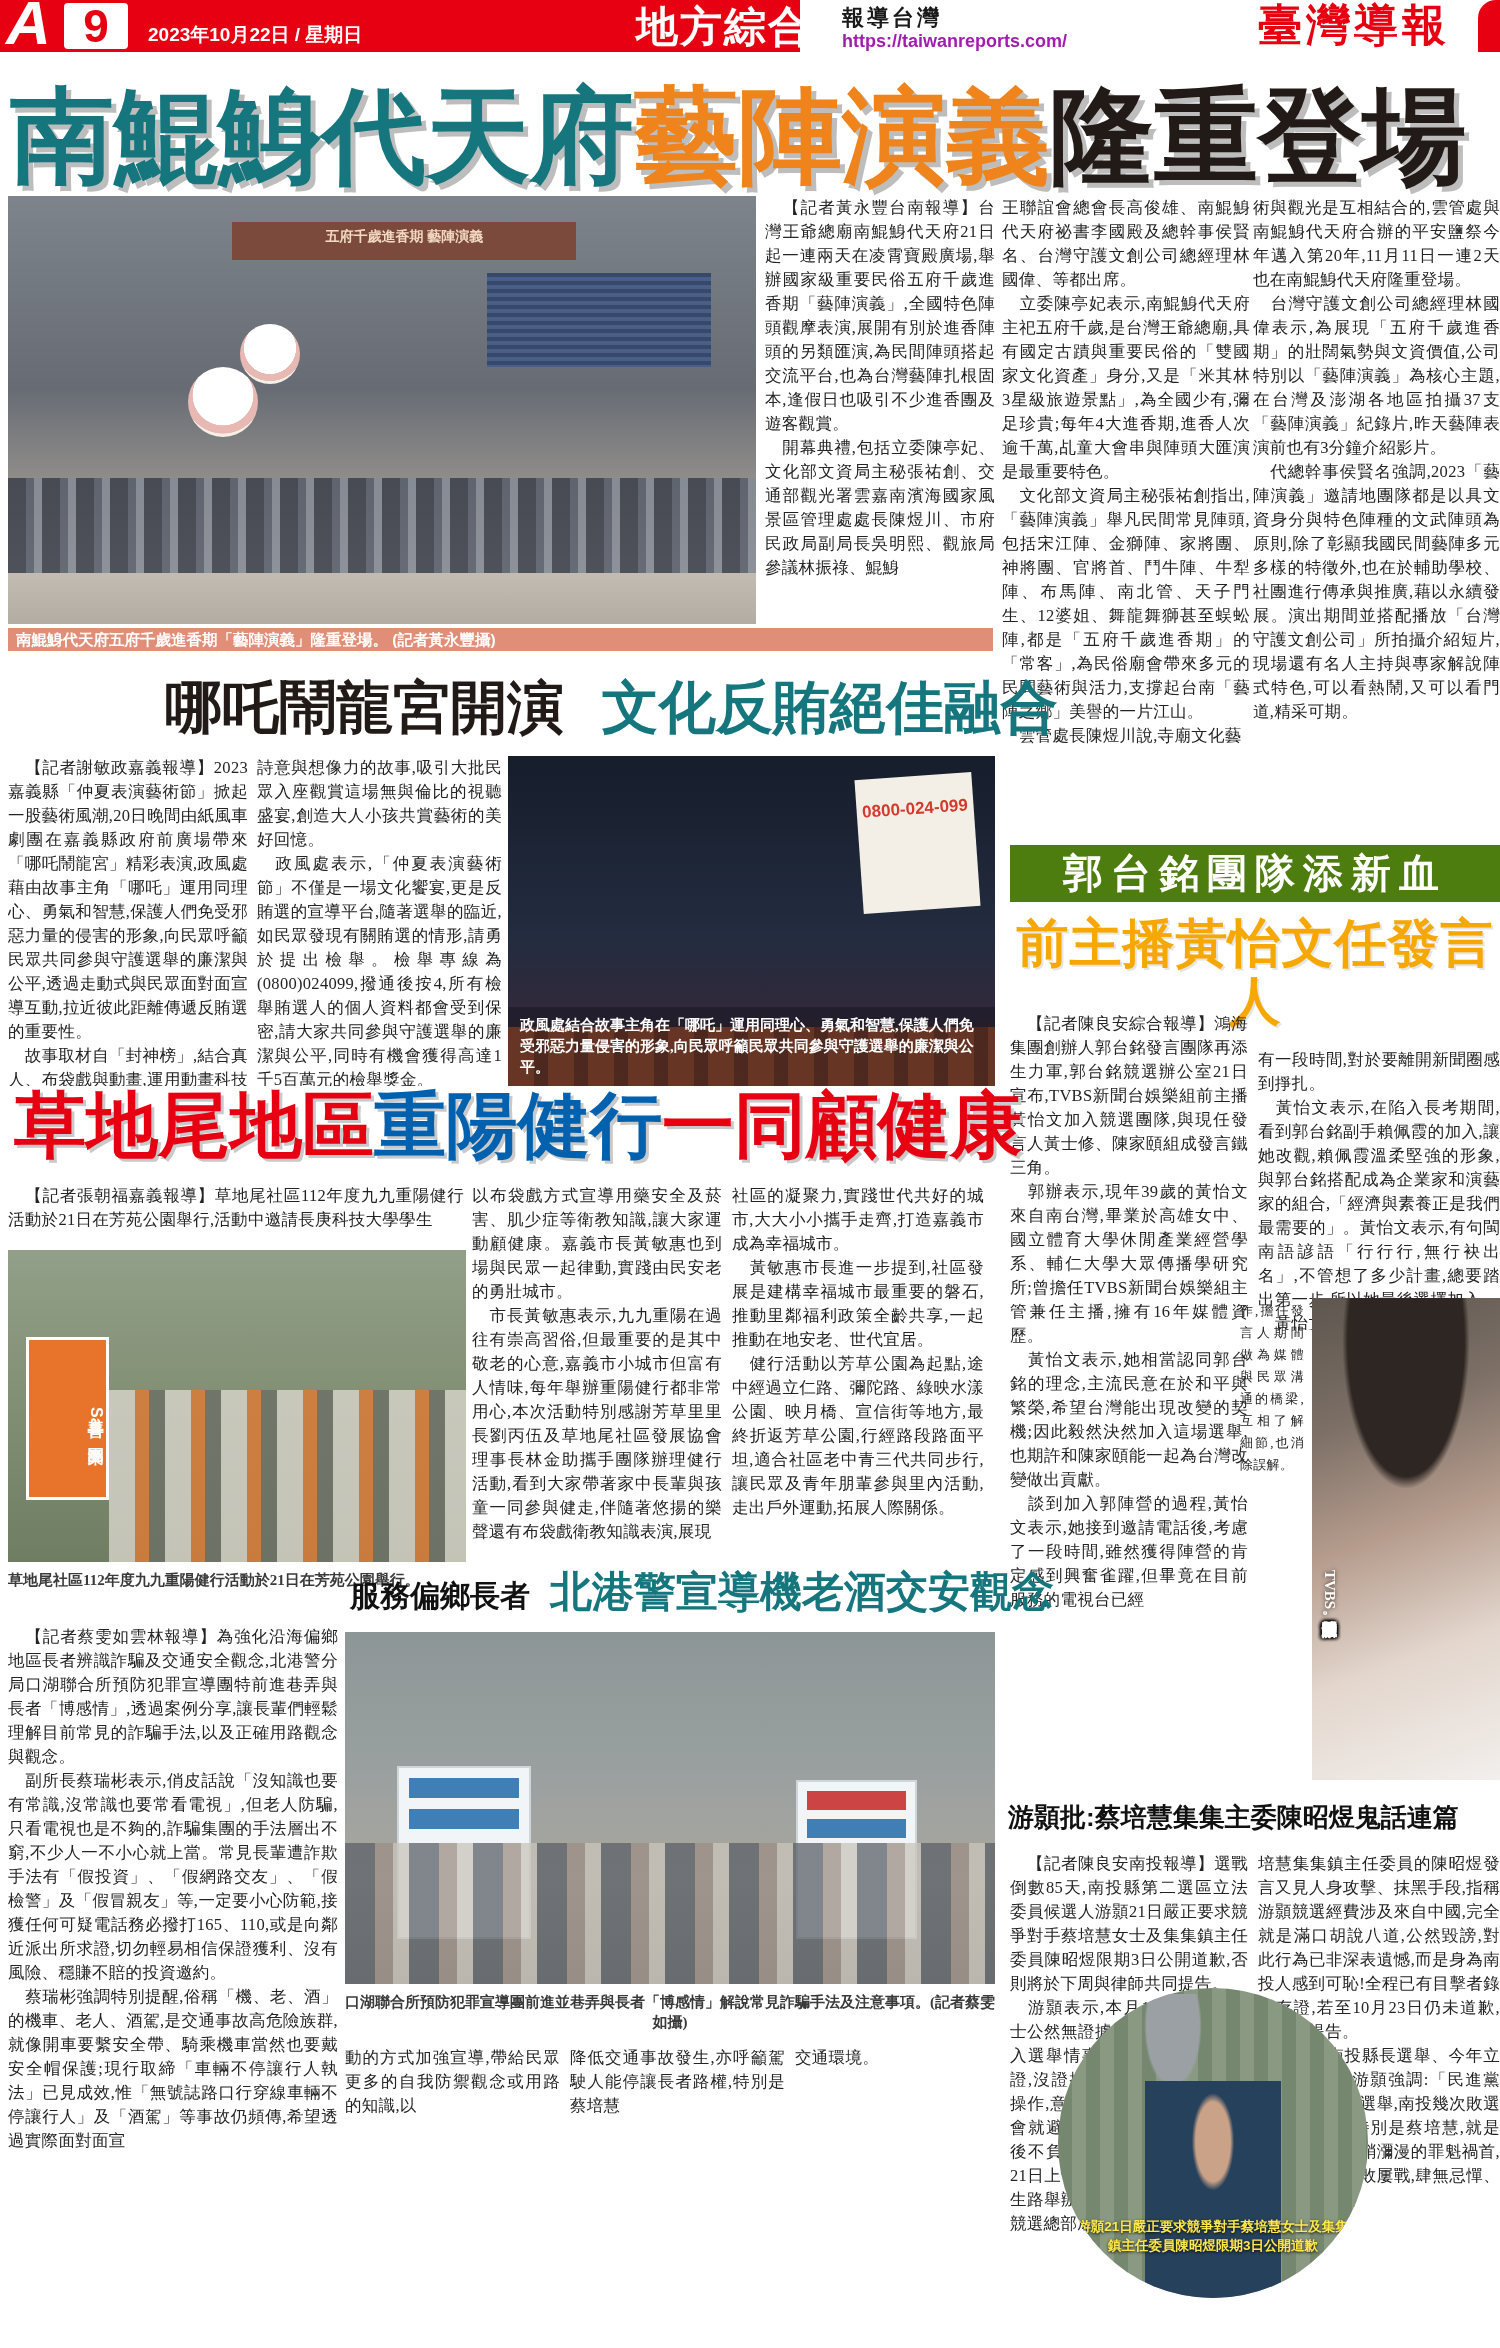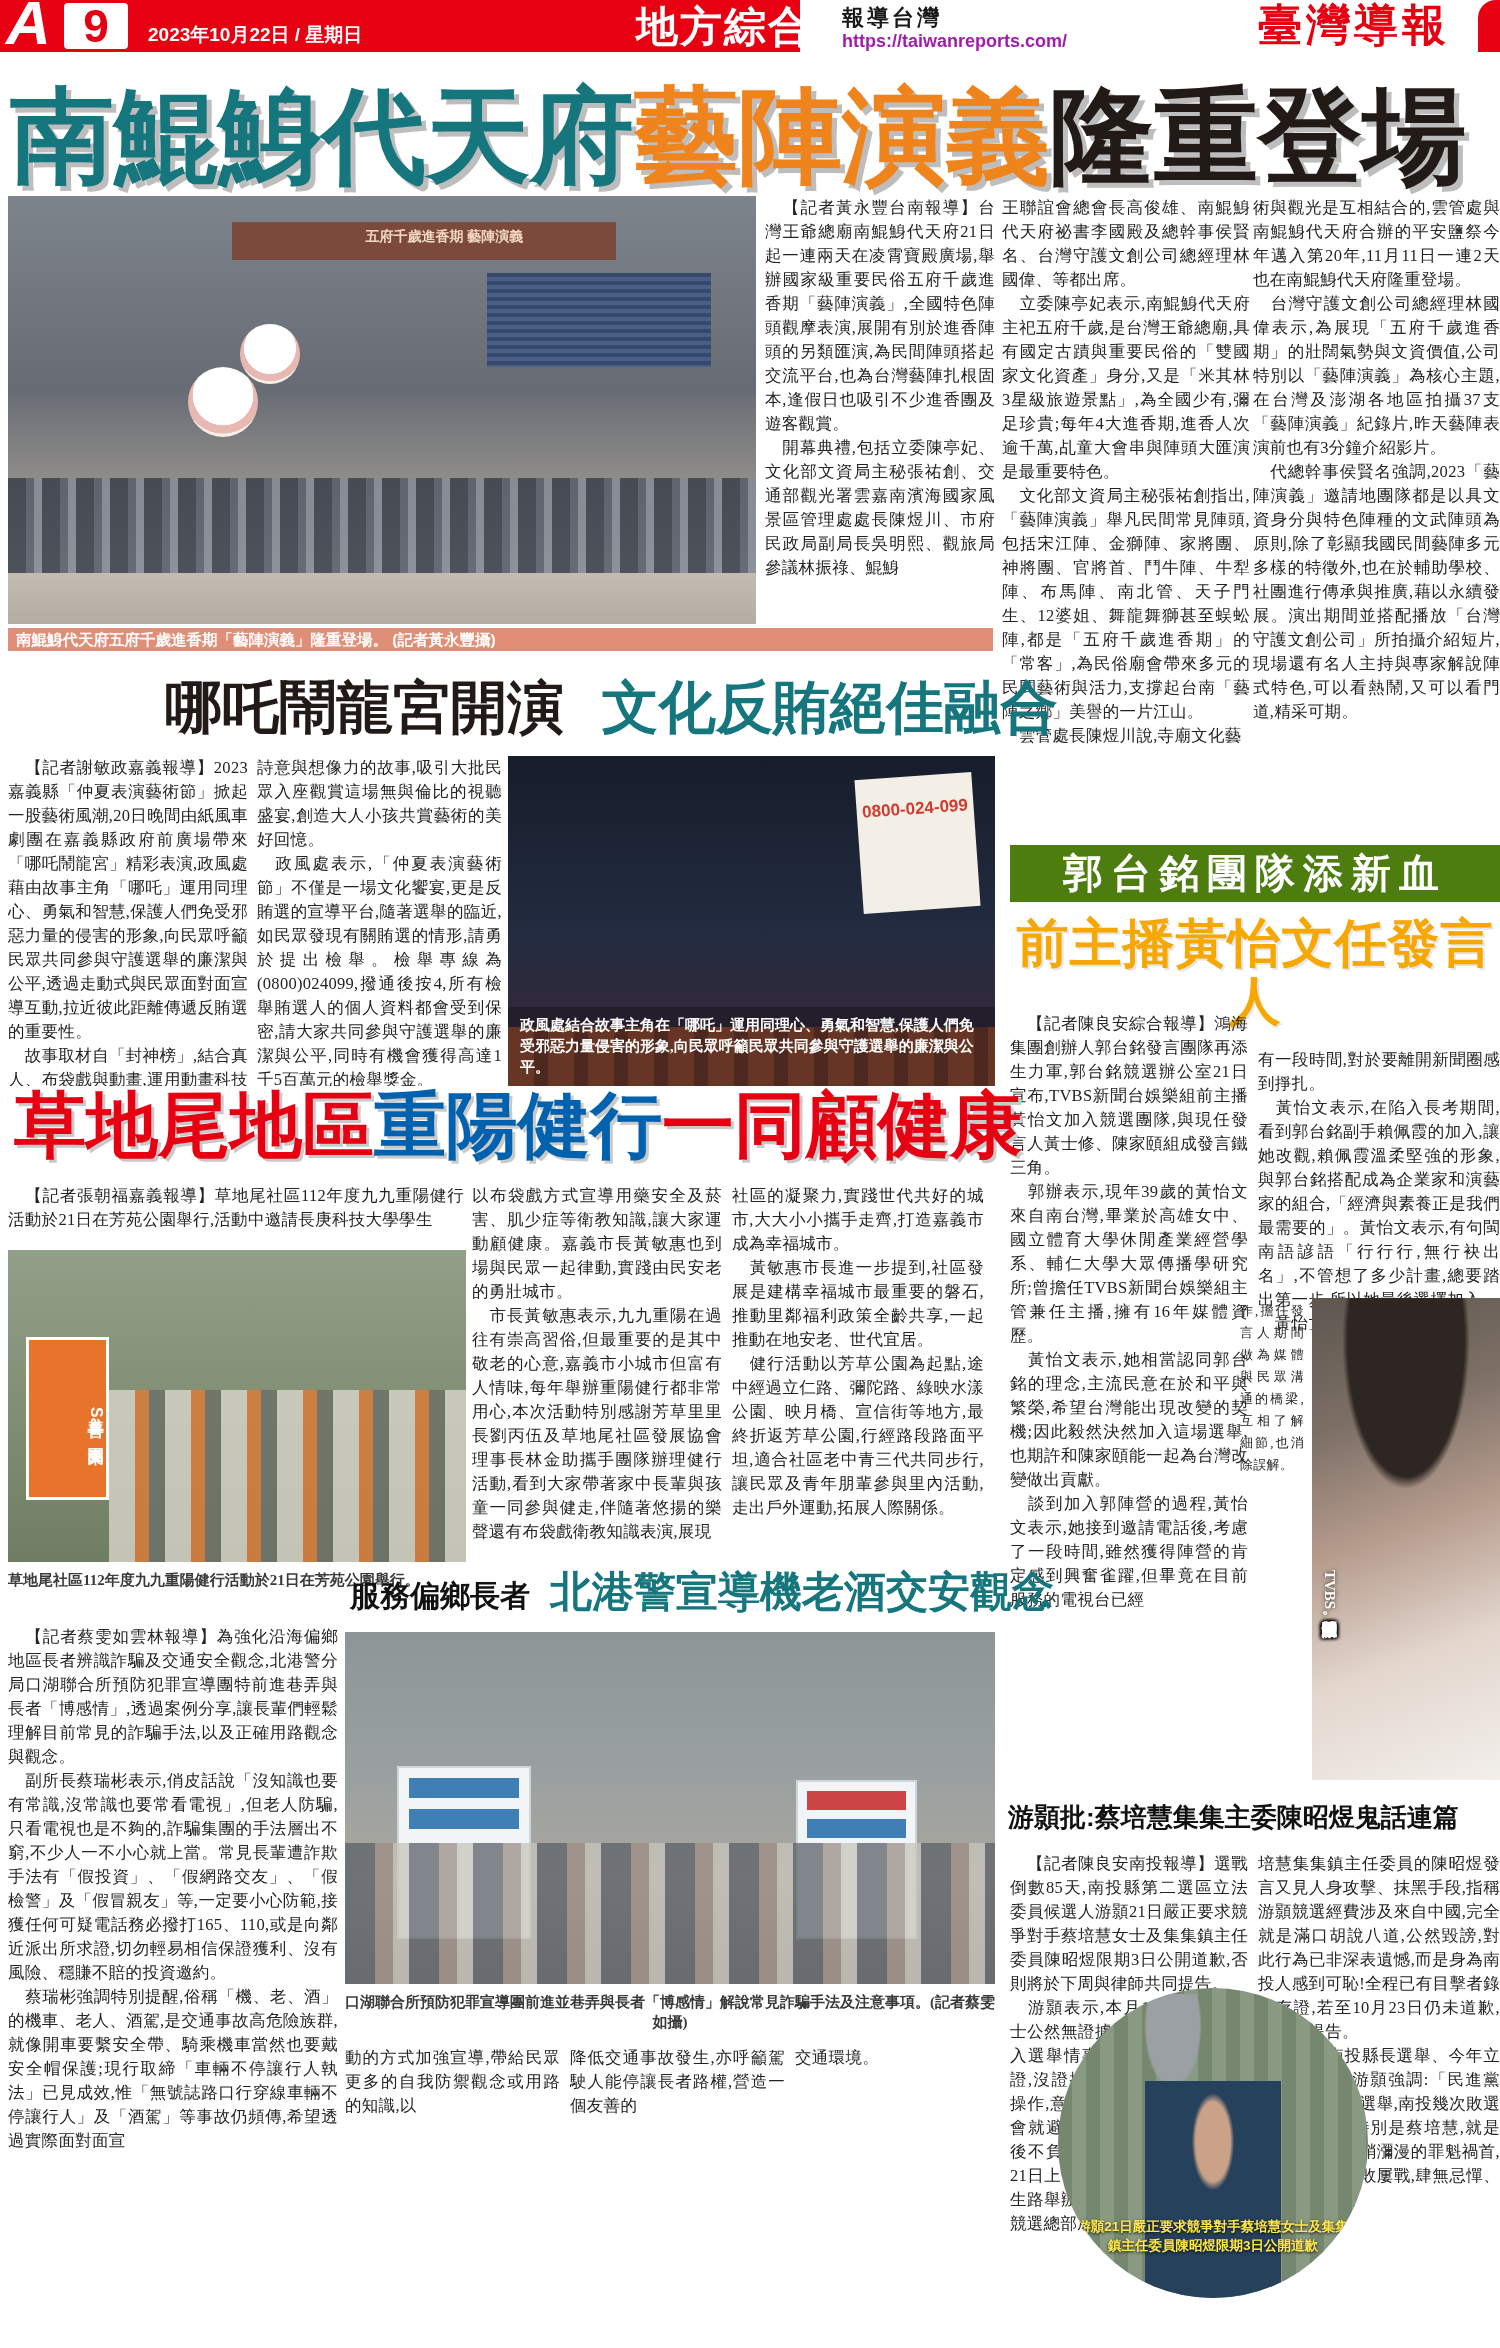--- a/index.html
+++ b/index.html
@@ -23,21 +23,21 @@
            white-space:nowrap;text-shadow:5px 5px 0 #bdbdbd;}
   .h-teal{color:#16767d;} .h-orange{color:#f0841c;} .h-black{color:#211a16;}
   
   .col{font:16.5px/24px "Liberation Serif",serif;color:#232323;text-align:justify;
        overflow:hidden;white-space:pre-line;letter-spacing:.3px;}
   .cap{font:700 15px/20px "Liberation Serif",serif;color:#3a3a3a;}
   
   .ph{overflow:hidden;}
   #ph1{background:linear-gradient(#7e848c 0%,#676c74 45%,#9b9690 72%,#c2bcb2 88%,#b3aca2 100%);}
   #ph1-banner{left:30%;top:6%;width:46%;height:9%;background:#7c4a3d;color:#f2d9c0;
-              font:700 14px/2 "Liberation Sans",sans-serif;text-align:center;overflow:hidden;padding-left:40px;}
+              font:700 14px/2 "Liberation Sans",sans-serif;text-align:center;overflow:hidden;}
   #ph1-led{right:6%;top:18%;width:30%;height:22%;background:repeating-linear-gradient(#36496b 0 4px,#4a5f87 4px 8px);}
   #ph1-people{left:0;bottom:12%;width:100%;height:22%;
               background:repeating-linear-gradient(90deg,#3a3f4a 0 18px,#565d6a 18px 26px,#848b96 26px 34px);opacity:.85;}
   .mask{border-radius:50%;background:radial-gradient(circle at 50% 40%,#fff 0 55%,#e8b9b2 56% 70%,#f5efe6 71% 100%);}
   #ph2{background:linear-gradient(#161d2b 0%,#232c40 55%,#33283a 80%,#40303c 100%);}
   #ph2-sign{right:4%;top:6%;width:24%;height:34%;background:#f4efe6;transform:rotate(-4deg);
             color:#d23a2e;font:900 17px/1.3 "Liberation Sans",sans-serif;text-align:center;padding-top:22px;}
   #ph2-chairs{left:0;bottom:0;width:100%;height:18%;
               background:repeating-linear-gradient(90deg,#b0542a 0 26px,#7e3b20 26px 40px);opacity:.8;}
   #ph2-cap{left:0;bottom:0;width:100%;padding:8px 12px;box-sizing:border-box;background:rgba(10,12,20,.35);
@@ -176,21 +176,21 @@
         <div class="poster-stripe"></div>
       </div>
     <div id="ph4-poster2" class="abs">
         <div class="poster-stripe" style="background:#c44;"></div>
         <div class="poster-stripe"></div>
       </div>
     <div id="ph4-people" class="abs"></div>
   </div>
   <div class="abs cap" style="left:345px;top:1992px;width:650px;text-align:center;">口湖聯合所預防犯罪宣導團前進並巷弄與長者「博感情」解說常見詐騙手法及注意事項。(記者蔡雯如攝)</div>
   <div class="abs col" style="left:345px;top:2046px;width:215px;height:296px;">動的方式加強宣導,帶給民眾更多的自我防禦觀念或用路的知識,以</div>
-  <div class="abs col" style="left:570px;top:2046px;width:215px;height:296px;">降低交通事故發生,亦呼籲駕駛人能停讓長者路權,營造一個友善的</div>
+  <div class="abs col" style="left:570px;top:2046px;width:215px;height:296px;">降低交通事故發生,亦呼籲駕駛人能停讓長者路權,特別是蔡培慧</div>
   <div class="abs col" style="left:795px;top:2046px;width:200px;height:296px;">交通環境。</div>
 
   <div id="s6-head" class="abs">游顥批:蔡培慧集集主委陳昭煜鬼話連篇</div>
   <div class="abs col" style="left:1010px;top:1852px;width:238px;height:492px;">　【記者陳良安南投報導】選戰倒數85天,南投縣第二選區立法委員候選人游顥21日嚴正要求競爭對手蔡培慧女士及集集鎮主任委員陳昭煜限期3日公開道歉,否則將於下周與律師共同提告。
 　游顥表示,本月11日蔡培慧女士公然無證據捏造有澳門資金介入選舉情事,迄今仍未見任何舉證,沒證據就憑空捏造一個選舉操作,意圖使人不當選,開完記者會就避而不談,事後不查證、事後不負責,毫無擔任立委資格。21日上午蔡培慧陣營於集集鎮民生路舉辦「與賴清德競選團隊合競選總部成立大會」,擔任蔡</div>
   <div class="abs col" style="left:1258px;top:1852px;width:242px;height:492px;">培慧集集鎮主任委員的陳昭煜發言又見人身攻擊、抹黑手段,指稱游顥競選經費涉及來自中國,完全就是滿口胡說八道,公然毀謗,對此行為已非深表遺憾,而是身為南投人感到可恥!全程已有目擊者錄影存證,若至10月23日仍未道歉,將正式提告。
 　自去年南投縣長選舉、今年立委補選至今,游顥強調:「民進黨不抹黑就不會選舉,南投幾次敗選還不知檢討,特別是蔡培慧,就是讓南投淪為煙硝瀰漫的罪魁禍首,屢戰屢敗、屢敗屢戰,肆無忌憚、毫無羞恥心!」</div>
   <div id="ph6" class="abs ph" style="left:1058px;top:1988px;width:310px;height:310px;">
     <div id="ph6-pagoda" class="abs"></div>
     <div id="ph6-man" class="abs"></div>

